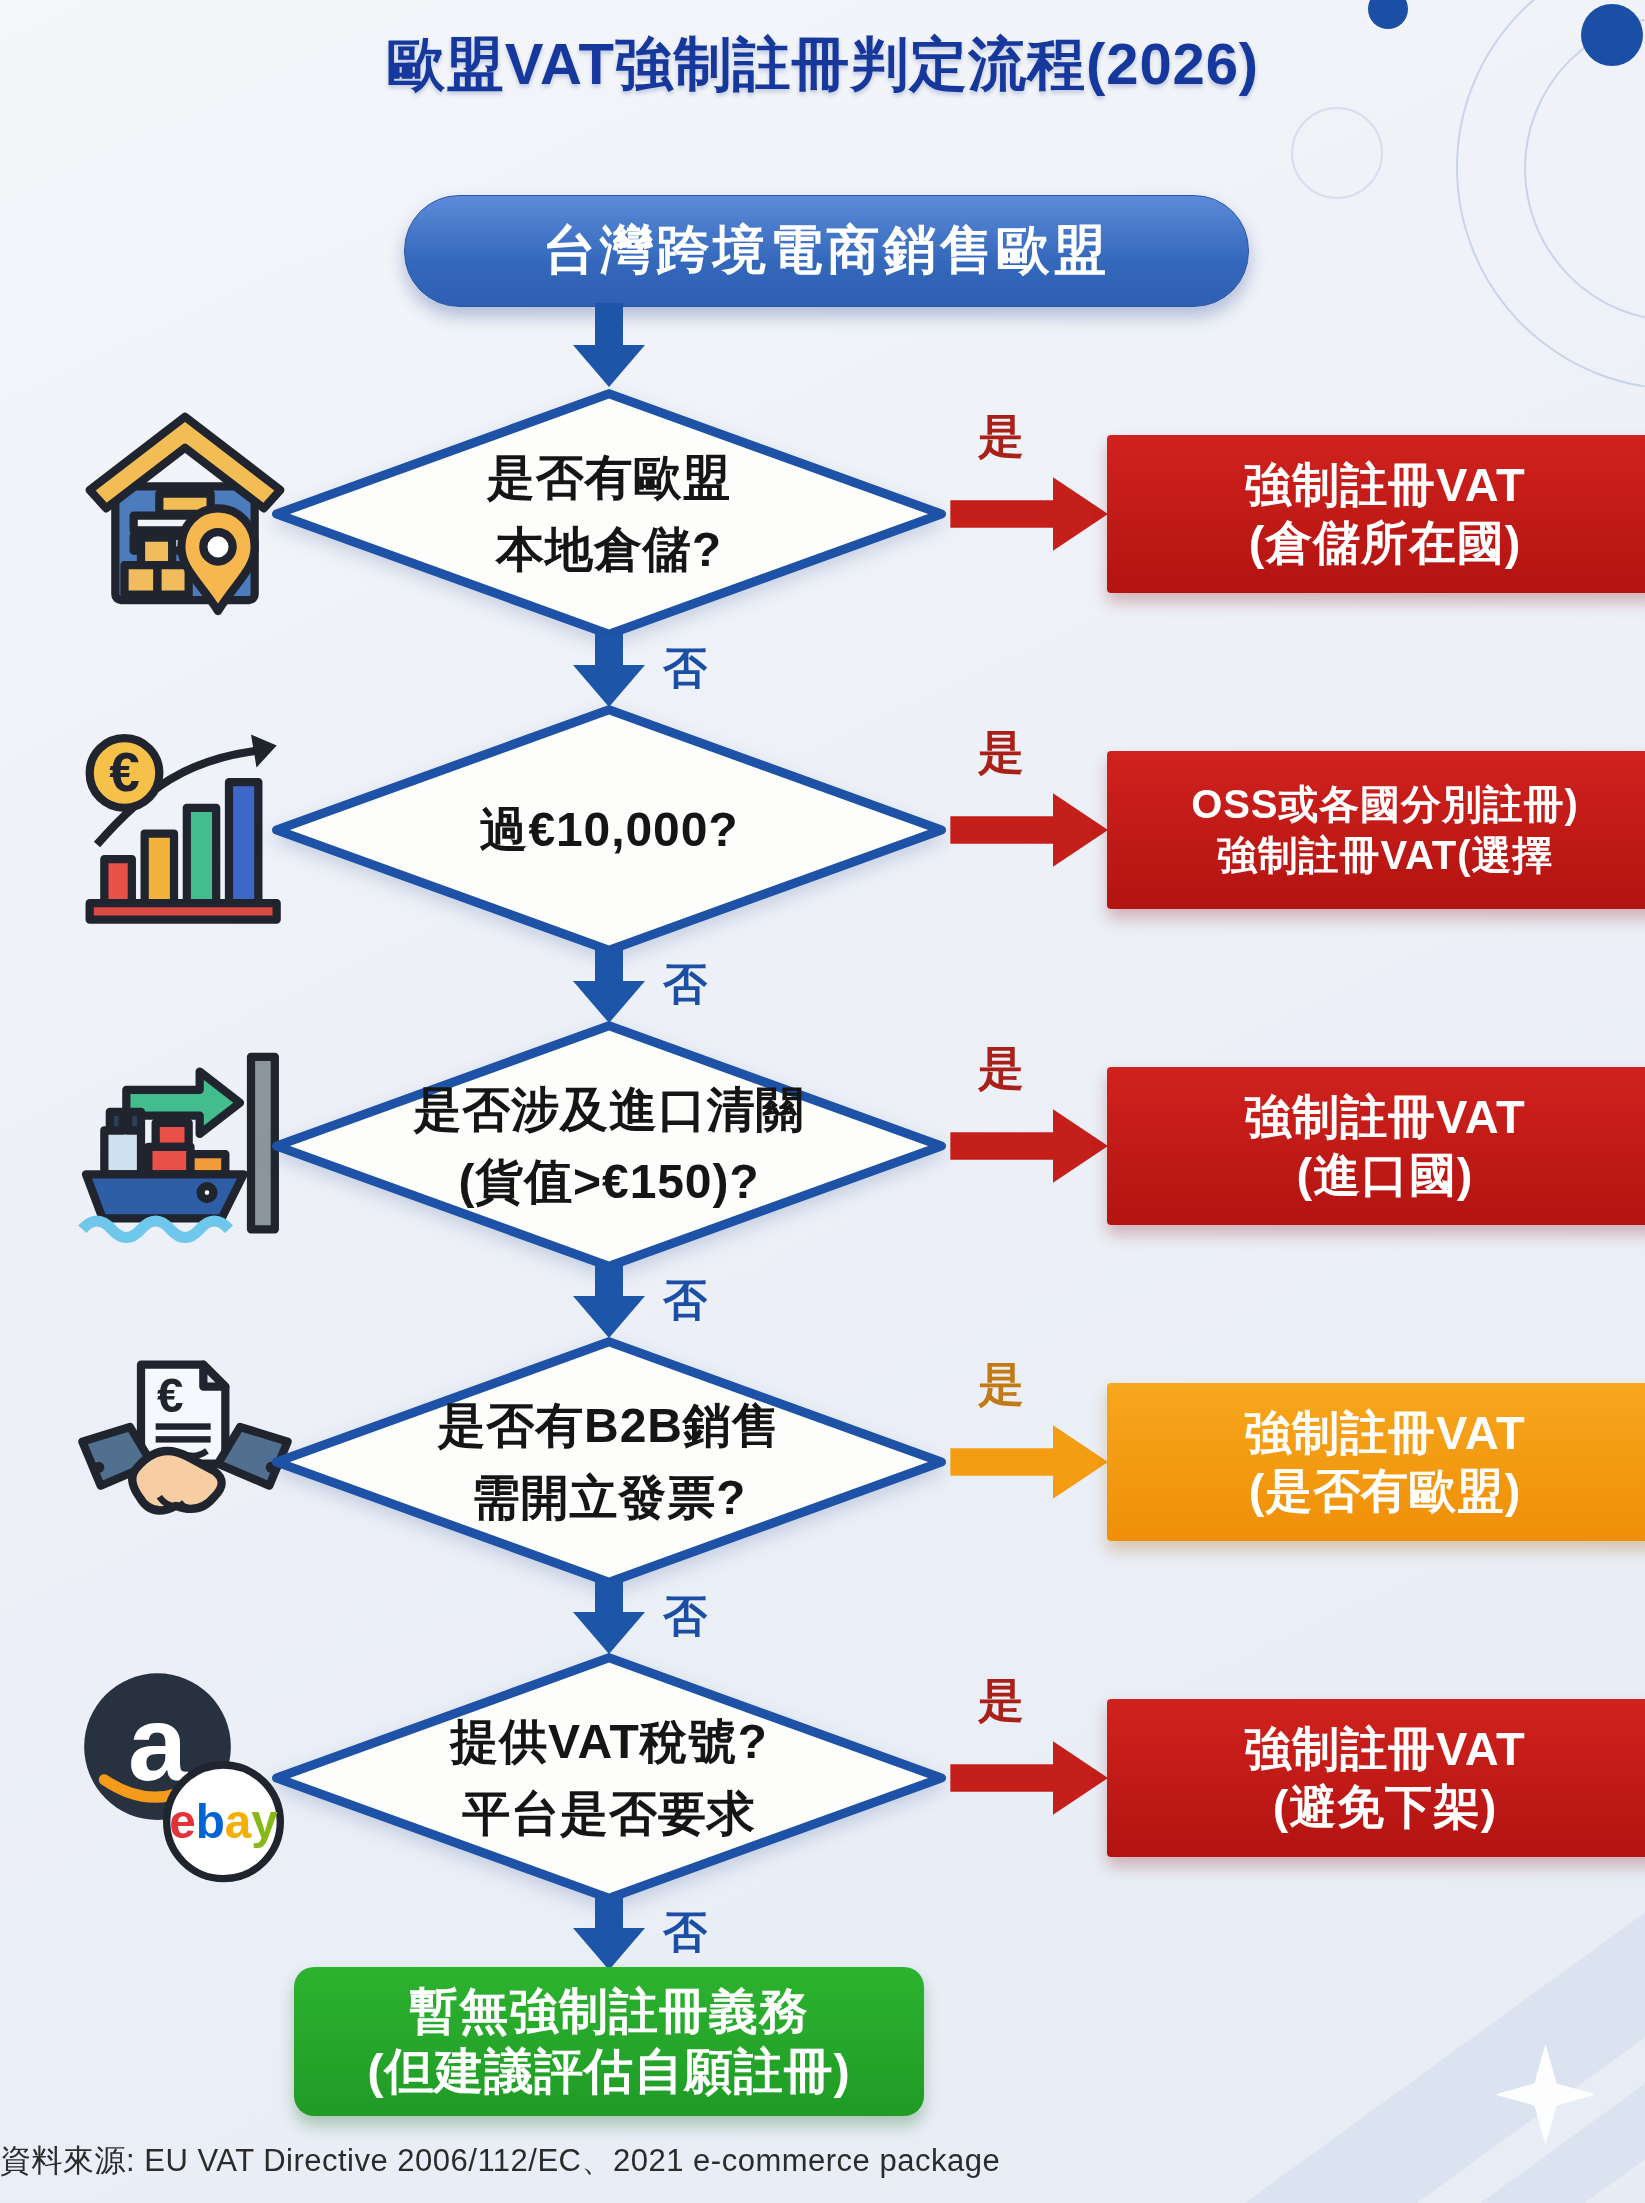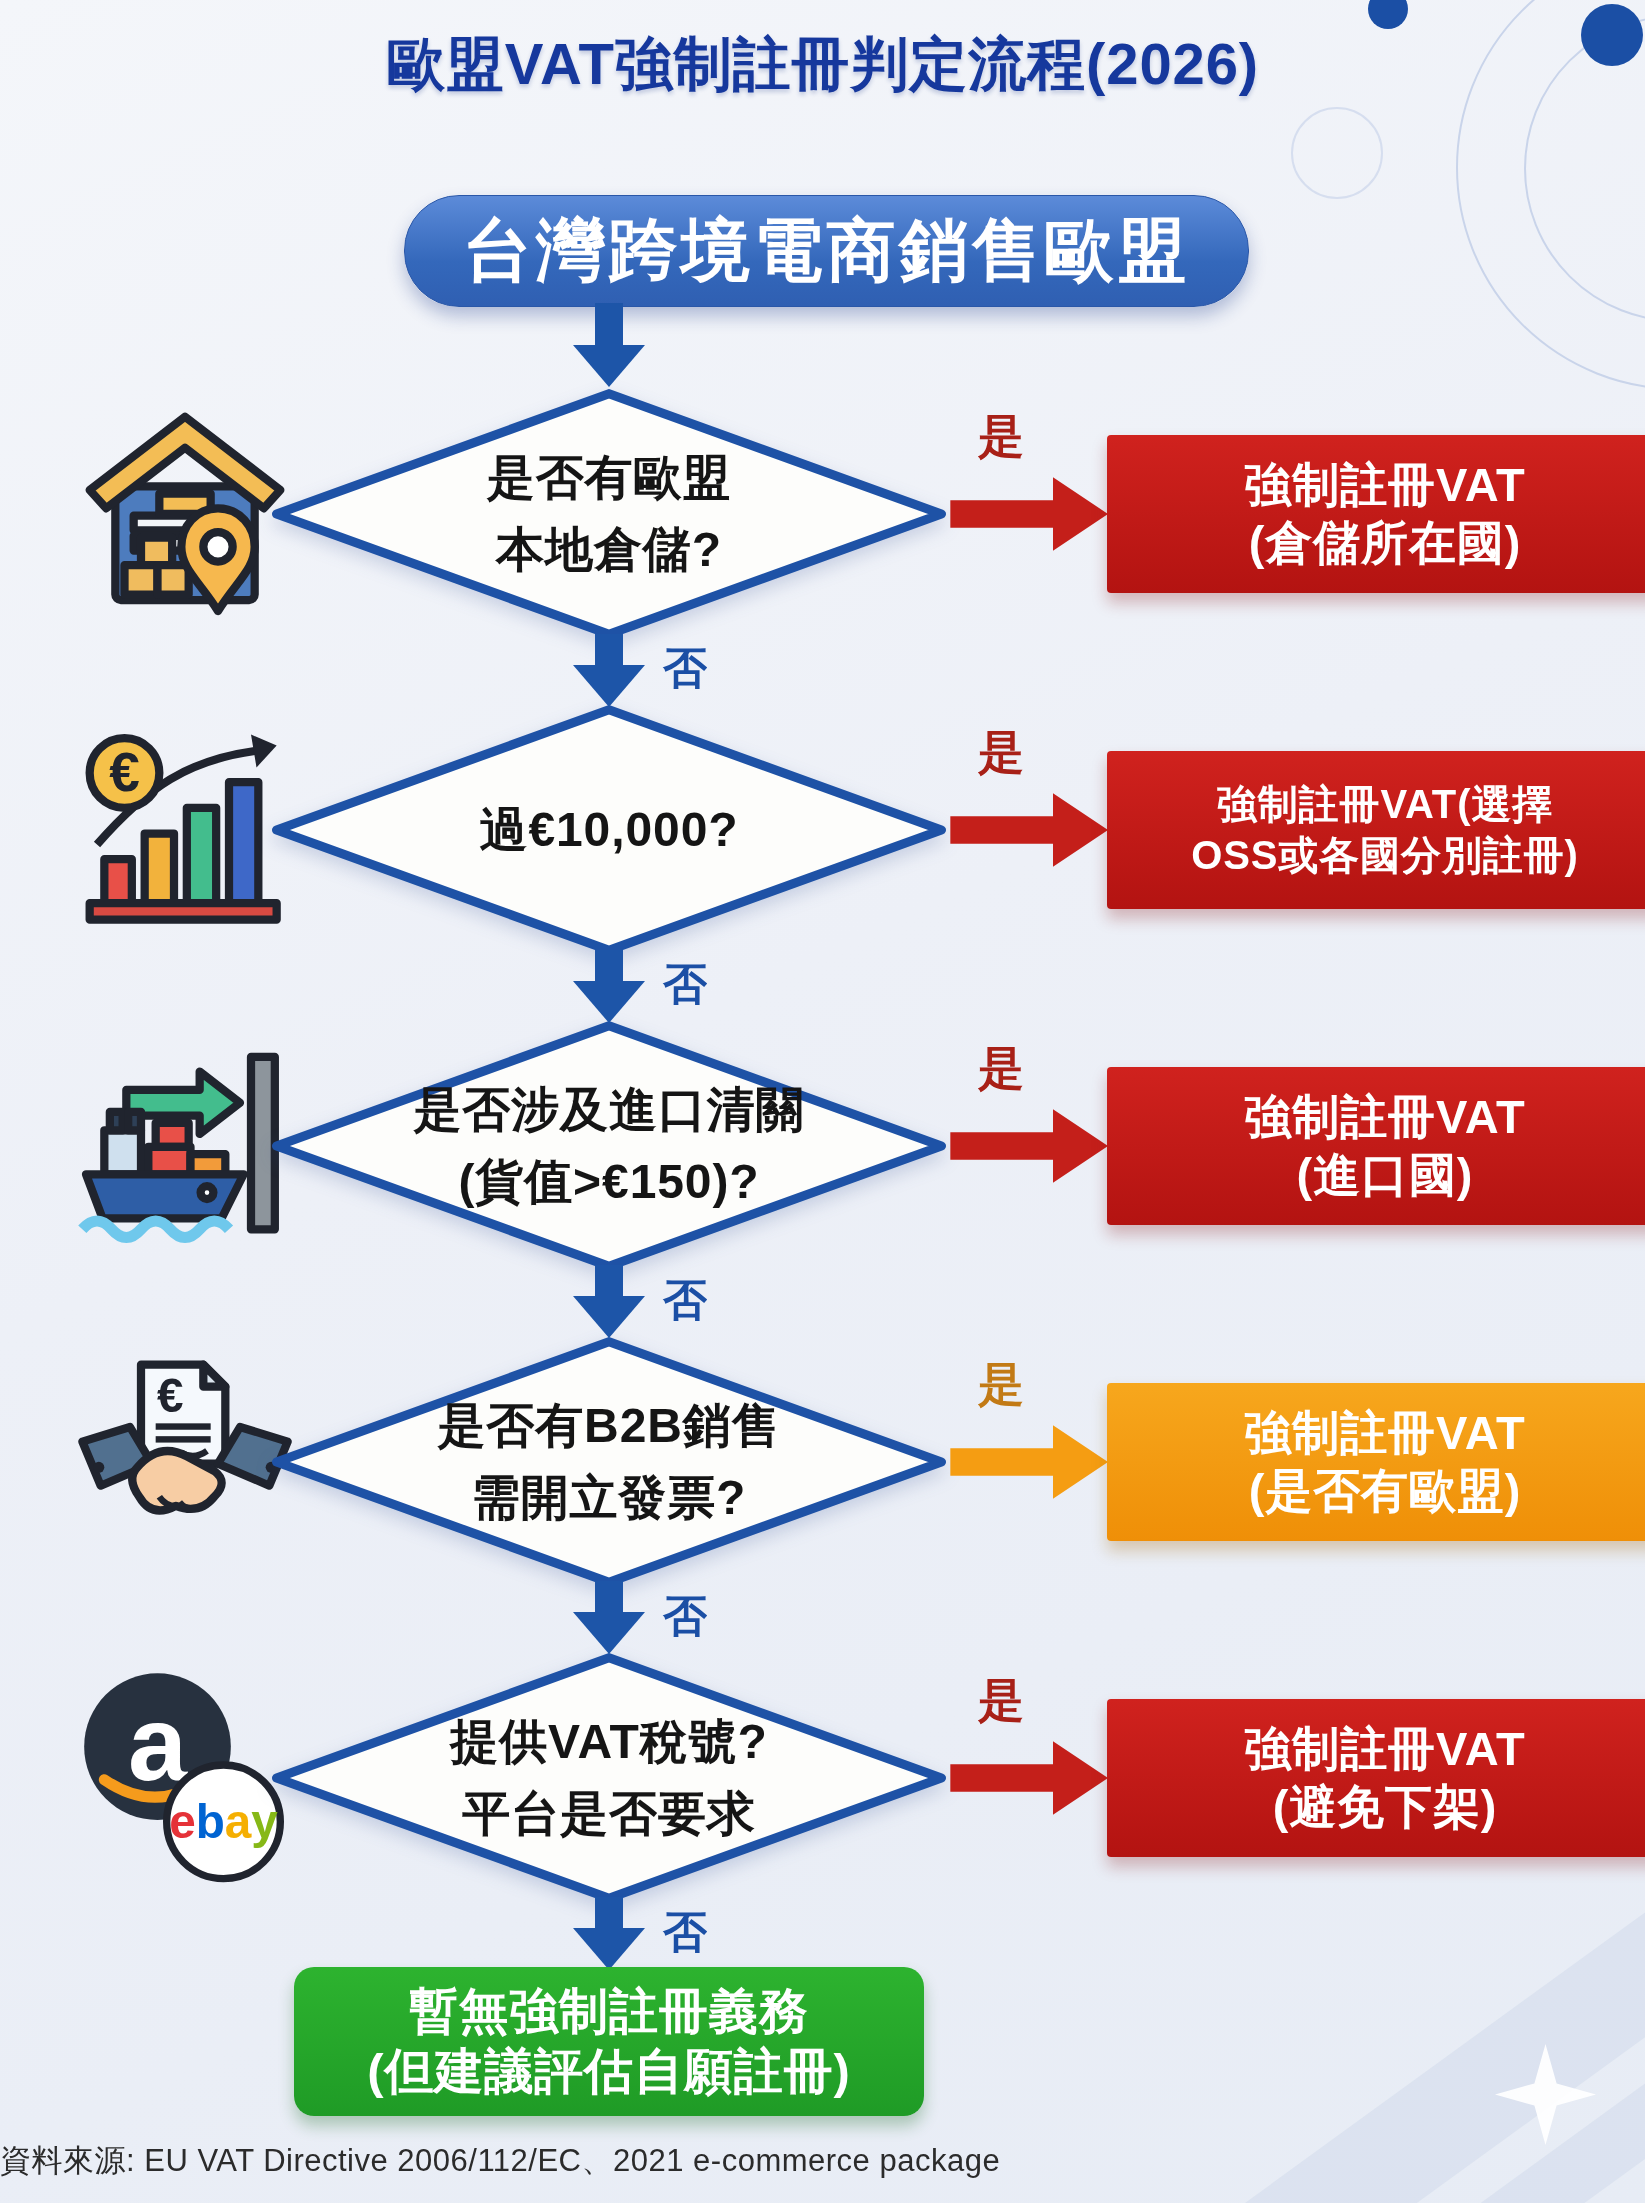--- a/index.html
+++ b/index.html
@@ -19,21 +19,21 @@
     position:absolute;top:26px;left:0;width:100%;margin:0;text-align:center;
     font-size:58px;font-weight:900;color:#16389d;letter-spacing:0.9px;
     text-shadow:0 2.8px 4.6px rgba(25,50,130,.22);
   }
   .start-pill{
     position:absolute;left:404px;top:195px;width:843px;height:110px;border-radius:55px;
     background:linear-gradient(180deg,#5c8bd9 0%,#3468bb 60%,#2f5fb2 100%);
     border:1.8px solid #2a57a8;
     box-shadow:0 9.2px 16.5px rgba(30,60,140,.30);
     display:flex;align-items:center;justify-content:center;
-    color:#fff;font-size:69px;font-weight:800;letter-spacing:3.7px;
+    color:#fff;font-size:53px;font-weight:800;letter-spacing:3.7px;
   }
   
   .varrow{position:absolute;left:573px;width:72px;display:flex;flex-direction:column;align-items:center;z-index:2;}
   .varrow .stem{display:block;width:27.5px;height:var(--stem,31px);background:#1d55a8;}
   .varrow .head{display:block;width:0;height:0;border-left:36px solid transparent;border-right:36px solid transparent;border-top:42px solid #1d55a8;}
   .no-label{position:absolute;left:663px;font-size:44px;font-weight:900;color:#1b4fa5;z-index:3;}
   
   .step-row{position:absolute;left:0;width:100%;height:316px;}
   .icon-wrap{position:absolute;left:75px;top:46px;width:220px;height:220px;}
   .icon-wrap svg{width:100%;height:100%;}
@@ -175,22 +175,22 @@
       <polygon points="367,5 729,136 367,267 5,136"></polygon>
     </svg>
     <div class="dtext">
       <span>過€10,000?</span>
     </div>
     <div class="yes-label">是</div>
     <svg class="harrow" viewBox="0 0 176 96">
       <path d="M0,33 L112,33 L112,8 L172,48 L112,88 L112,63 L0,63 Z"></path>
     </svg>
     <div class="result-box long">
+      <span>OSS或各國分別註冊)</span>
       <span>強制註冊VAT(選擇</span>
-      <span>OSS或各國分別註冊)</span>
     </div>
   </section>
 
   <section class="step-row mandatory" style="top:988px;">
     <div class="icon-wrap">
       <svg viewBox="0 0 120 115">
         <g stroke="#20242e" stroke-width="4.5" stroke-linejoin="round">
           <rect x="96" y="10" width="13" height="94" fill="#8d959c"></rect>
           <path d="M28,28 L68,28 L68,18 L90,35 L68,52 L68,42 L28,42 Z" fill="#43bd8d"></path>
           <rect x="16" y="50" width="20" height="24" fill="#cfe0ee"></rect>

